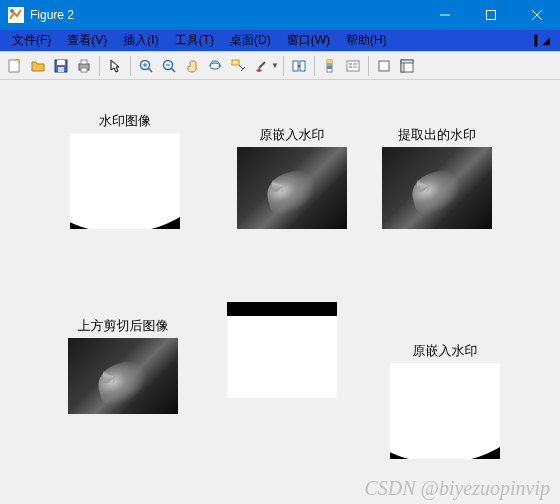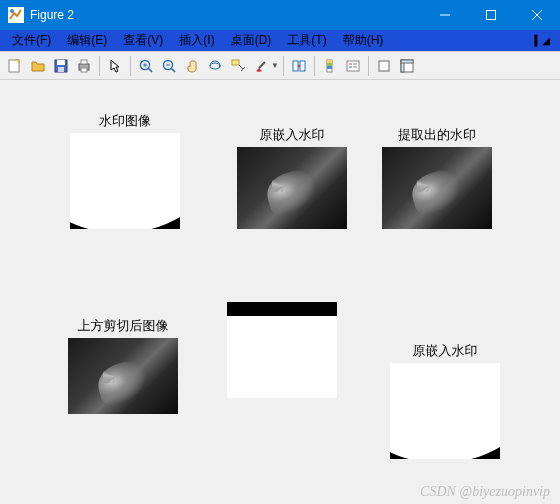--- a/index.html
+++ b/index.html
@@ -33,21 +33,21 @@
 .carrier-faux { width: 110px; height: 82px; background: linear-gradient(135deg, #1a1a1a 0%, #3a3a3a 40%, #6a6a6a 55%, #2a2a2a 70%, #0a0a0a 100%); position: relative; overflow: hidden; }
 .carrier-faux::before { content: ''; position: absolute; width: 50px; height: 40px; background: radial-gradient(ellipse at 30% 40%, #ccc 0%, #888 30%, transparent 70%); left: 30px; top: 25px; border-radius: 50% 40% 60% 30%; transform: rotate(-15deg); }
 .carrier-faux::after { content: ''; position: absolute; width: 60px; height: 30px; left: 35px; top: 15px; background: conic-gradient(from 180deg at 20% 80%, transparent 0deg, #aaa 20deg, transparent 40deg, #999 60deg, transparent 80deg, #bbb 100deg, transparent 120deg); }
 
 .extract-faux { width: 110px; height: 96px; background: white; position: relative; overflow: hidden; }
 .extract-faux .topbar { position: absolute; top: 0; left: 0; right: 0; height: 14px; background: #000; }
 .extract-faux::before, .extract-faux::after { content: ''; position: absolute; border: 22px solid black; border-radius: 50%; }
 .extract-faux::before { width: 200px; height: 160px; left: -70px; top: -66px; border-width: 20px; }
 .extract-faux::after { width: 260px; height: 200px; left: -70px; top: -86px; border-width: 18px; }
 
-.footer-mark { position: absolute; bottom: 4px; right: 10px; font-size: 14px; color: #bfbfbf; font-style: italic; font-family: Georgia, serif; pointer-events: none; }
+.footer-mark { position: absolute; bottom: 4px; right: 10px; font-size: 20px; color: #bfbfbf; font-style: italic; font-family: Georgia, serif; pointer-events: none; }
 </style>
 </head>
 <body>
 
 <div class="titlebar">
   <span class="app-icon">
     <svg width="16" height="16" viewBox="0 0 16 16">
         <rect width="16" height="16" fill="#fff"></rect>
         <path d="M2 12 L6 6 L9 9 L13 3" stroke="#d97f1a" stroke-width="2" fill="none"></path>
         <circle cx="4" cy="4" r="2" fill="#4285c4"></circle>
@@ -69,25 +69,25 @@
         <svg width="10" height="10">
           <line x1="0" y1="0" x2="10" y2="10" stroke="white" stroke-width="1"></line>
           <line x1="10" y1="0" x2="0" y2="10" stroke="white" stroke-width="1"></line>
         </svg>
       </div>
   </div>
 </div>
 
 <div class="menubar">
   <span class="menu-item">文件(F)</span>
-  <span class="menu-item">编辑(E)</span>
   <span class="menu-item">查看(V)</span>
   <span class="menu-item">插入(I)</span>
+  <span class="menu-item">工具(T)</span>
   <span class="menu-item">桌面(D)</span>
-  <span class="menu-item">工具(T)</span>
+  <span class="menu-item">窗口(W)</span>
   <span class="menu-item">帮助(H)</span>
   <span class="menu-arrow">▍◢</span>
 </div>
 
 <div class="toolbar">
   <div class="tb-btn">
       <svg width="16" height="16">
         <rect x="2" y="2" width="10" height="12" fill="#fff" stroke="#888"></rect>
         <path d="M8 2 L12 2 L12 6" fill="#ffe08a" stroke="#c0a040"></path>
       </svg>

